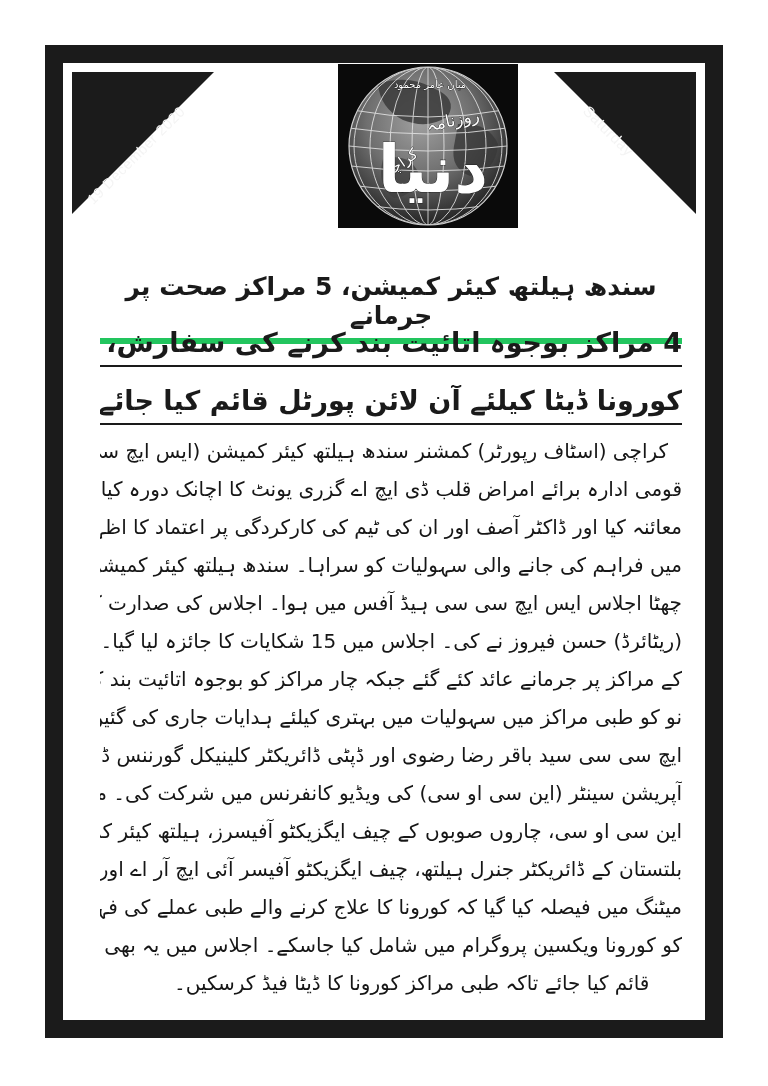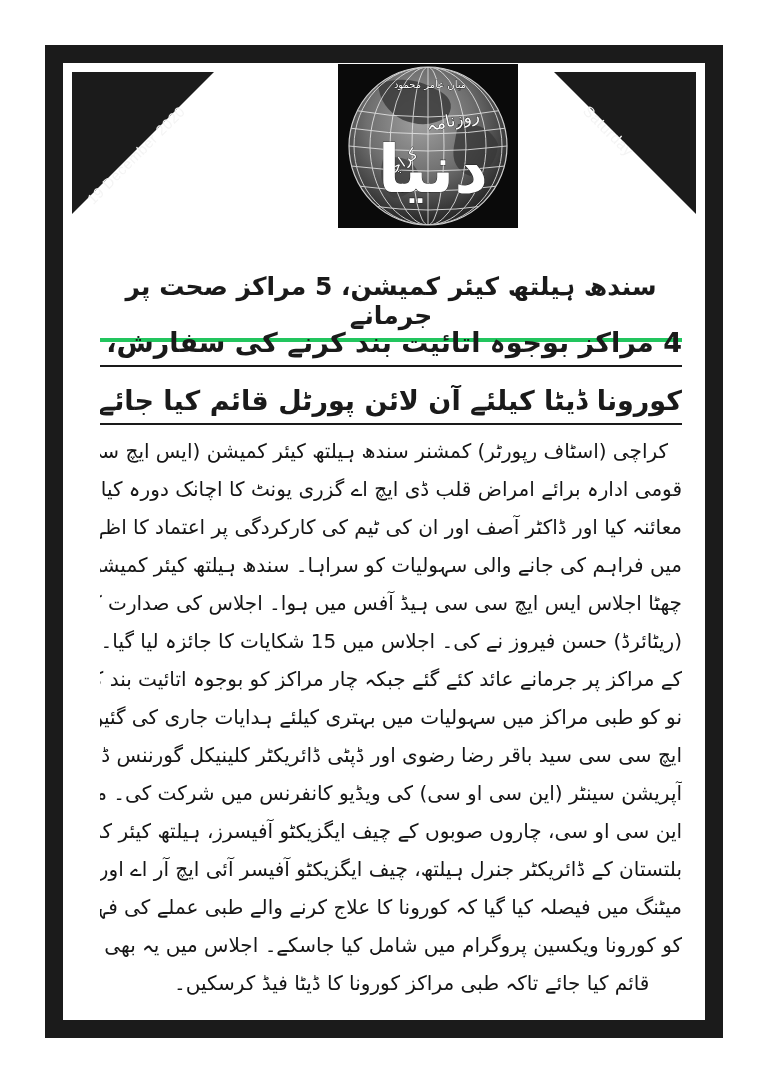--- a/index.html
+++ b/index.html
@@ -23,21 +23,21 @@
   .corner-label.tl{left:84px;top:196px;font-size:14.5px;transform:rotate(-45deg);transform-origin:0 0;}
   .corner-label.tr{left:592px;top:102px;font-size:15px;transform:rotate(45deg);transform-origin:0 0;}
   
   .logo{position:absolute;left:294px;top:64px;width:180px;height:164px;margin-left:44px;}
   .logo svg{display:block;width:100%;height:100%;}
   .logo text{font-family:"DejaVu Sans",sans-serif;}
   
   .kicker-row{position:absolute;left:100px;top:272px;width:582px;text-align:center;}
   .kicker-row span{
     display:inline-block;font-size:25px;font-weight:bold;
-    padding:0 6px 8px 6px;border-bottom:4px solid #22c55e;
+    padding:0 6px 8px 6px;border-bottom:6px solid #22c55e;
   }
   .hline{
     position:absolute;left:100px;width:582px;font-size:27px;font-weight:bold;
     text-align:justify;text-align-last:justify;padding-bottom:7px;
     border-bottom:2px solid #1a1a1a;white-space:nowrap;overflow:hidden;
   }
   .hline.h1{top:327px;}
   .hline.h2{top:385px;}
   
   .article{

